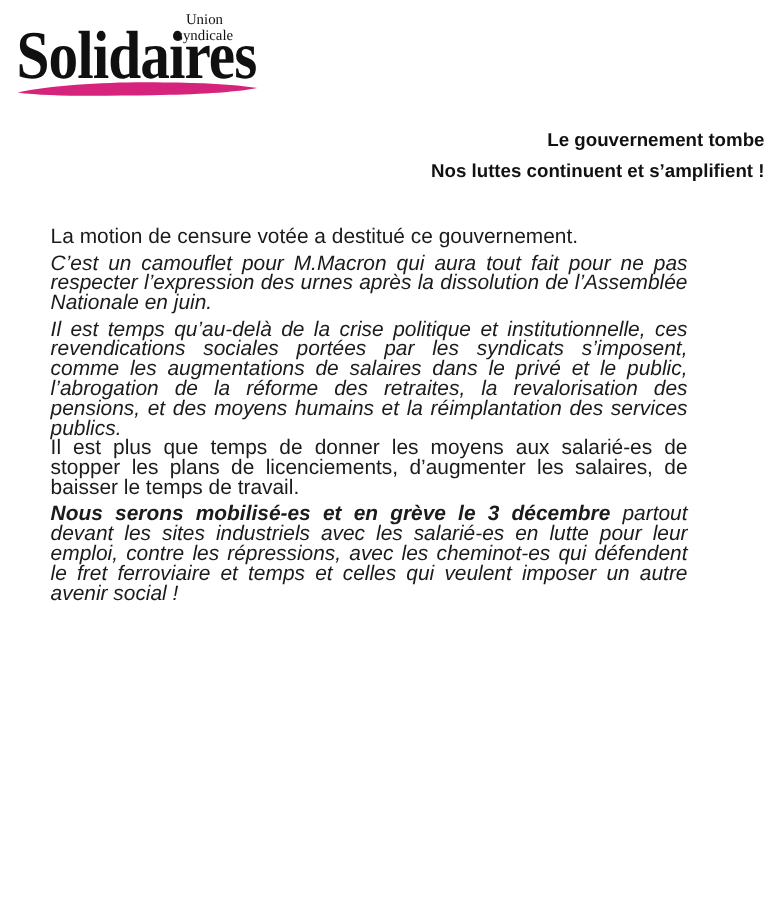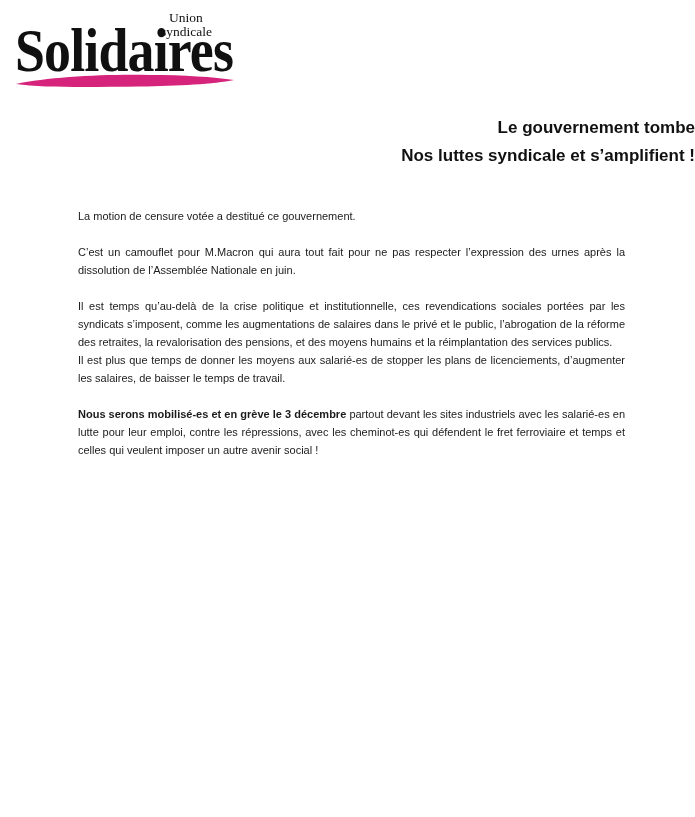--- a/index.html
+++ b/index.html
@@ -33,47 +33,47 @@
     margin: 0;
     padding-top: 114px;
     text-align: right;
     font-size: 17px;
     line-height: 28px;
     font-weight: bold;
     color: #111111;
   }
   .content {
     margin-top: 37px;
-    padding: 0 70px 0 78px;
-    font-size: 11px;
+    padding: 0 70px 0 46px;
+    font-size: 19px;
     line-height: 18px;
     text-align: justify;
   }
   .content p.para { margin: 0; }
-  .content p.para.spaced { margin-top: 18px; }
+  .content p.para.spaced { margin-top: 6px; font-style: italic; }
   .content p.para:first-child { margin-top: 0; }
   .bold { font-weight: bold; }
 </style>
 </head>
 <body>
 
 <div class="page">
 
   <div class="logo">
     <svg width="232" height="86" viewBox="0 0 232 86">
       <text class="logo-small" x="160" y="17">Union</text>
       <text class="logo-small" x="152" y="31">syndicale</text>
       <text class="logo-word" x="6" y="66" textLength="218" lengthAdjust="spacingAndGlyphs">Solidaires</text>
       <path d="M7,79 C40,72 95,69 140,70 C175,70 205,72 225,75 C205,79 170,81 130,81.5 C85,82 35,83 7,79 Z" fill="#d6247c"></path>
     </svg>
   </div>
 
   <h1 class="title">
     <span>Le gouvernement tombe</span><br>
-    <span>Nos luttes syndicale et s’amplifient !</span>
+    <span>Nos luttes continuent et s’amplifient !</span>
   </h1>
 
   <div class="content">
       <p class="para"><span>La motion de censure votée a destitué ce gouvernement.</span></p>
       <p class="para spaced"><span>C’est un camouflet pour M.Macron qui aura tout fait pour ne pas respecter l’expression des urnes après la dissolution de l’Assemblée Nationale en juin.</span></p>
       <p class="para spaced"><span>Il est temps qu’au-delà de la crise politique et institutionnelle, ces revendications sociales portées par les syndicats s’imposent, comme les augmentations de salaires dans le privé et le public, l’abrogation de la réforme des retraites, la revalorisation des pensions, et des moyens humains et la réimplantation des services publics.</span></p>
       <p class="para"><span>Il est plus que temps de donner les moyens aux salarié-es de stopper les plans de licenciements, d’augmenter les salaires, de baisser le temps de travail.</span></p>
       <p class="para spaced"><span class="bold">Nous serons mobilisé-es et en grève le 3 décembre</span><span> partout devant les sites industriels avec les salarié-es en lutte pour leur emploi, contre les répressions, avec les cheminot-es qui défendent le fret ferroviaire et temps et celles qui veulent imposer un autre avenir social !</span></p>
     </div>
 

